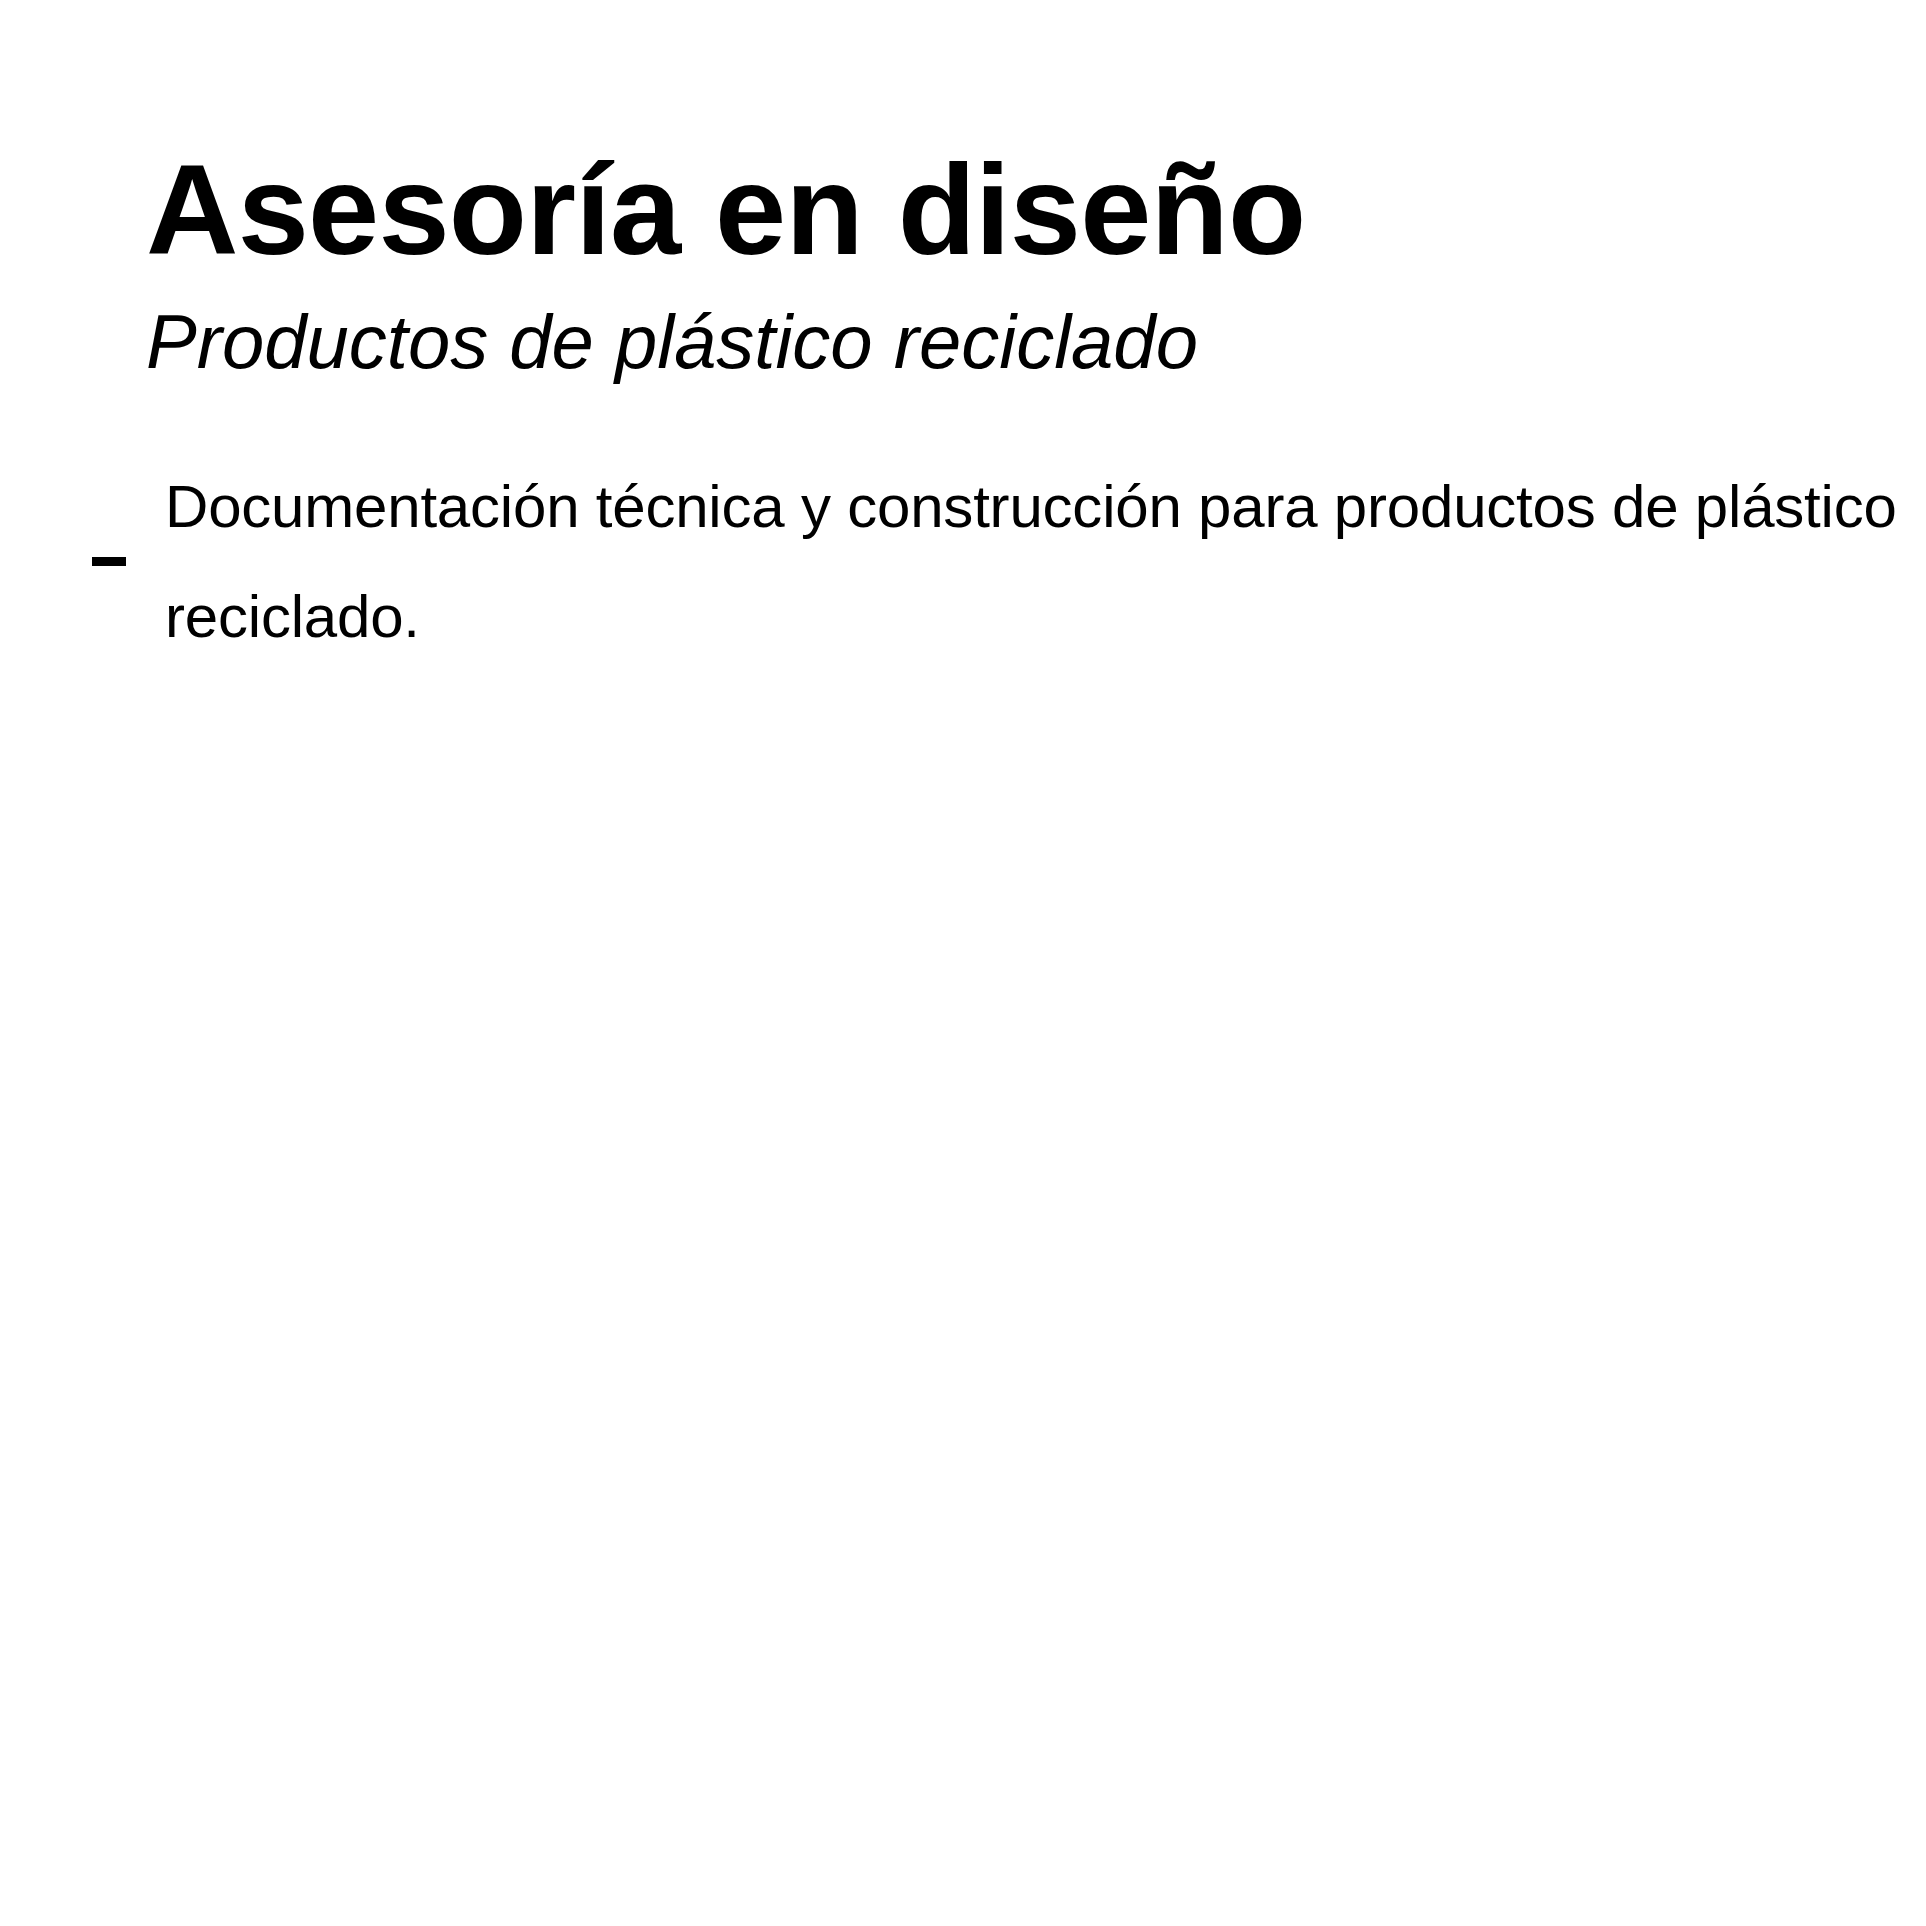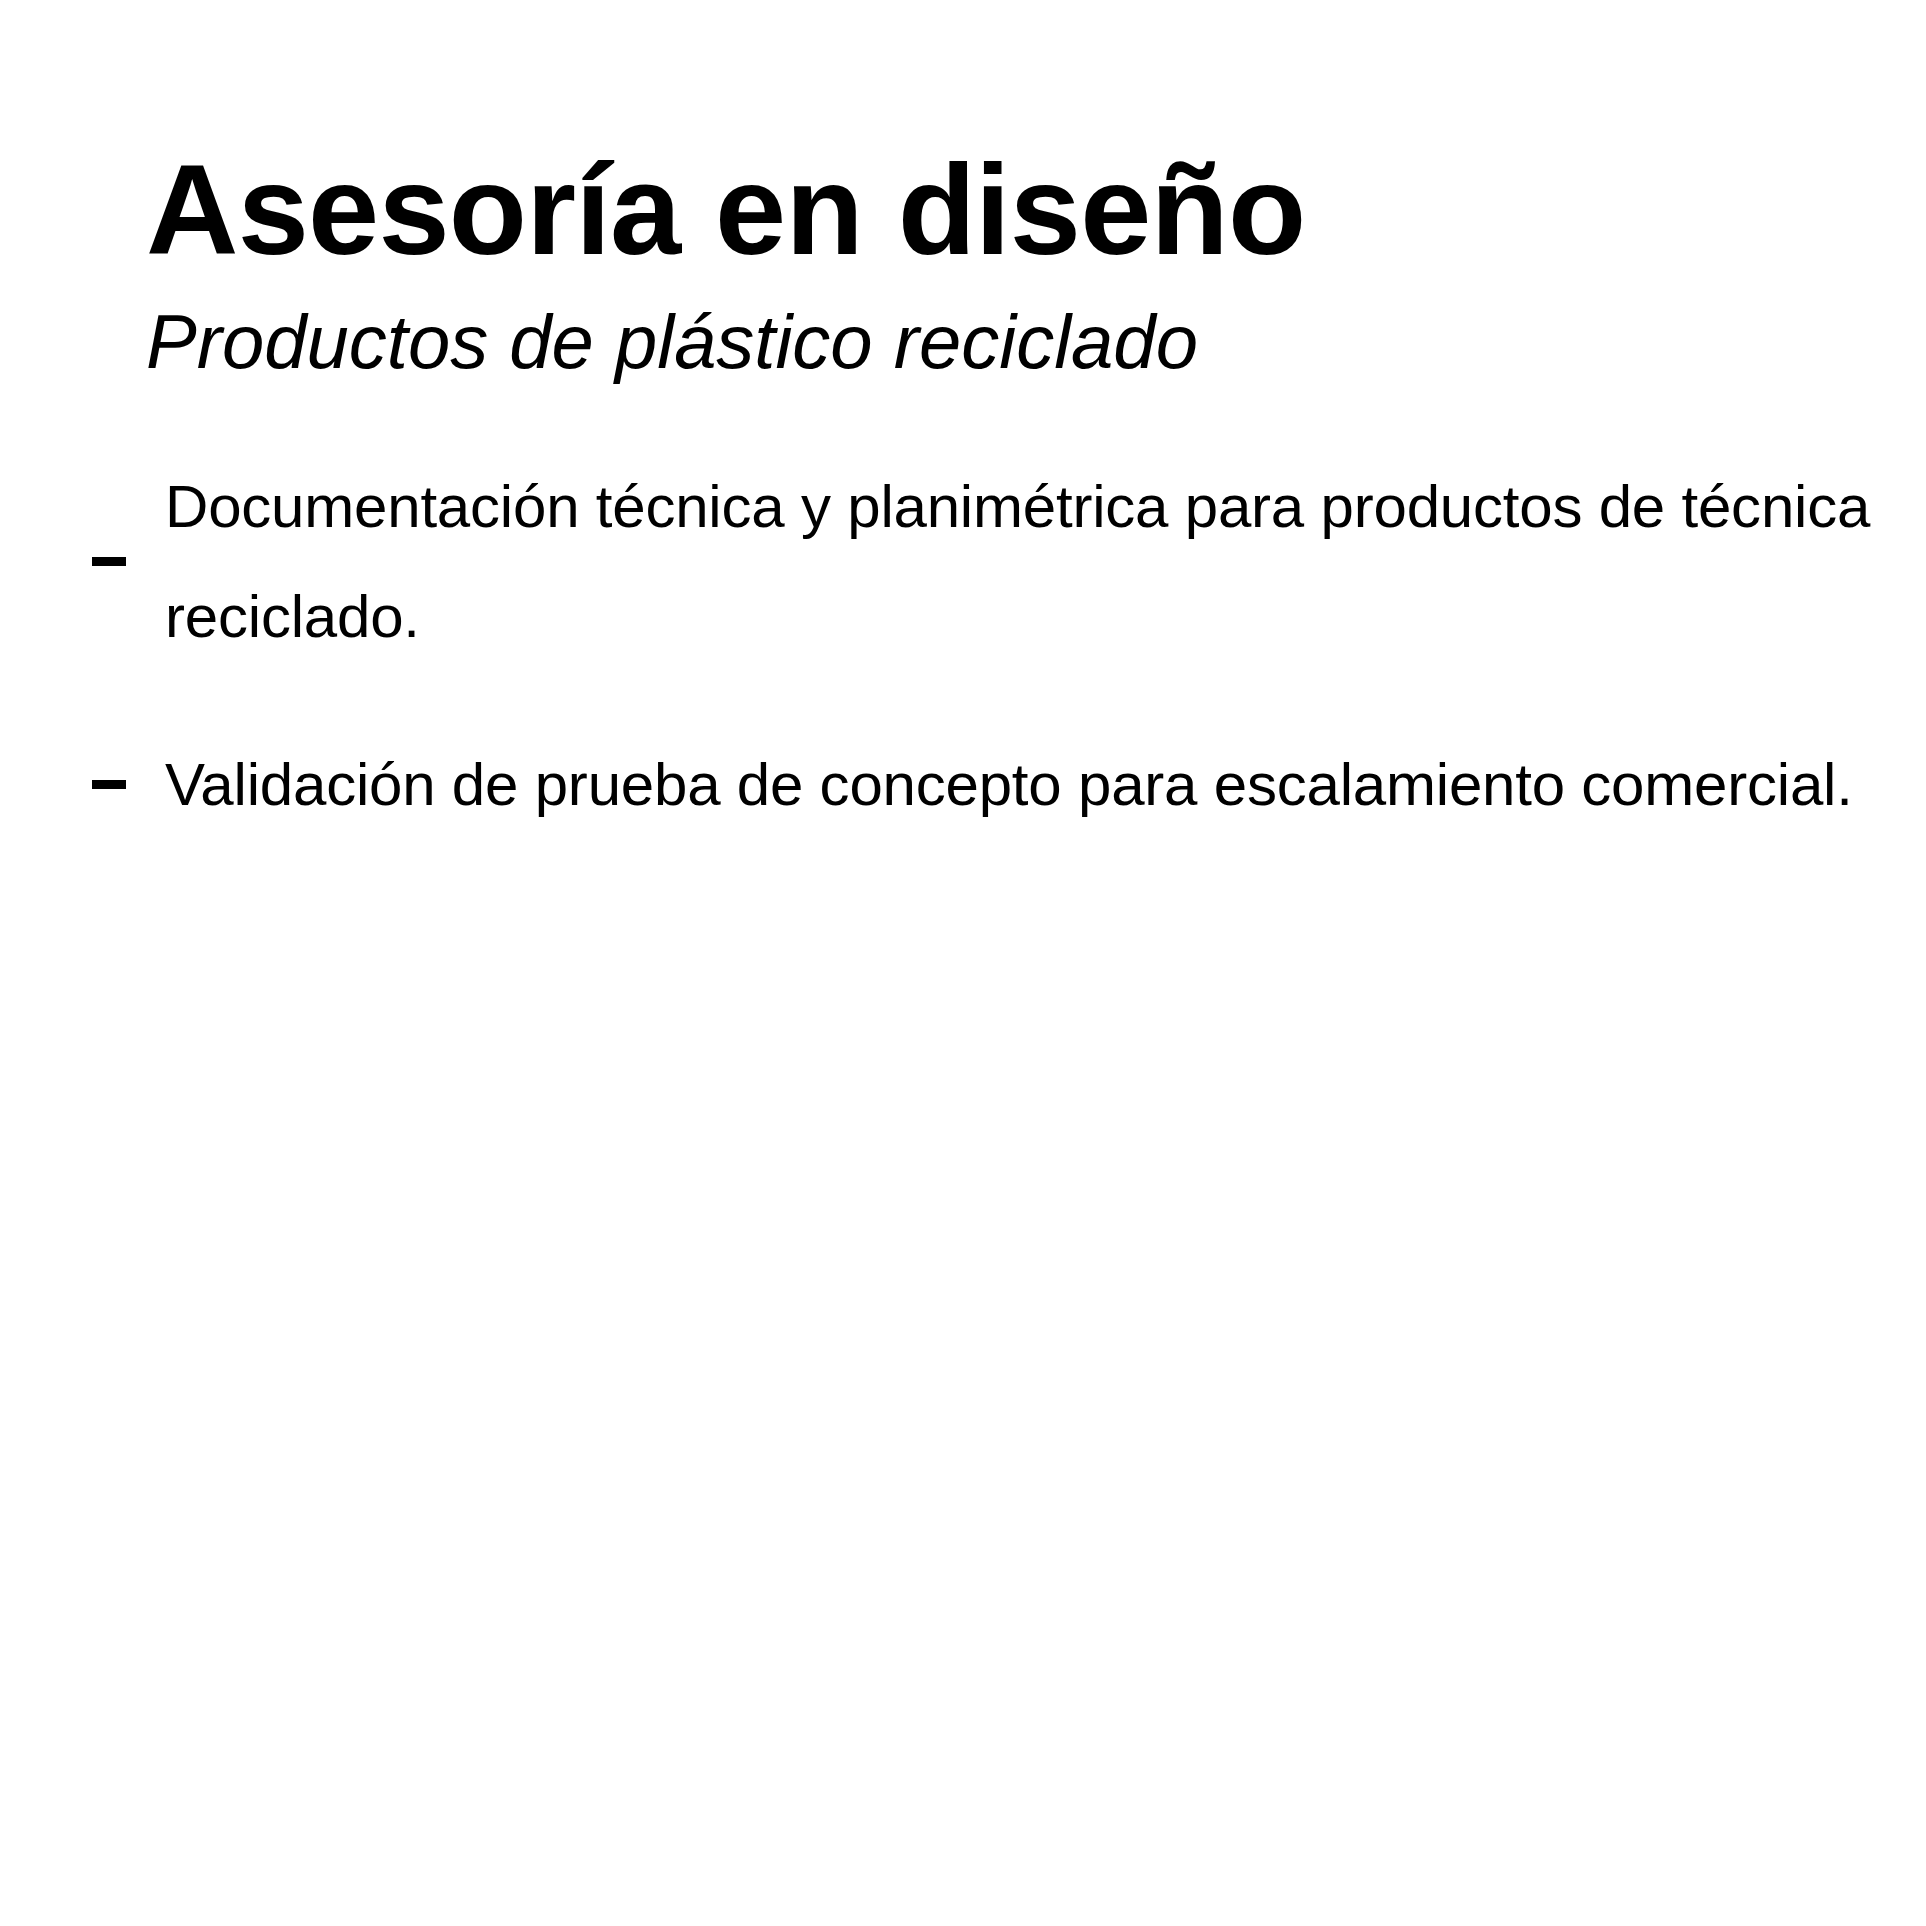--- a/index.html
+++ b/index.html
@@ -84,24 +84,20 @@
   <div class="header-block">
     <div class="slide-title">Asesoría en diseño</div>
     <div class="slide-subtitle">Productos de plástico reciclado</div>
   </div>
 
   <div class="bullet-list">
 
 
     <div class="bullet-item">
       <span class="bullet-marker"></span>
-      <span class="bullet-text">Documentación técnica y planimétrica para productos de técnica reciclado.</span>
+      <span class="bullet-text">Documentación técnica y construcción para productos de plástico reciclado.</span>
     </div>
 
-    <div class="bullet-item">
-      <span class="bullet-marker"></span>
-      <span class="bullet-text">Validación de prueba de concepto para escalamiento comercial.</span>
-    </div>
 
   </div>
 
 </div>
 
 
 </body></html>

